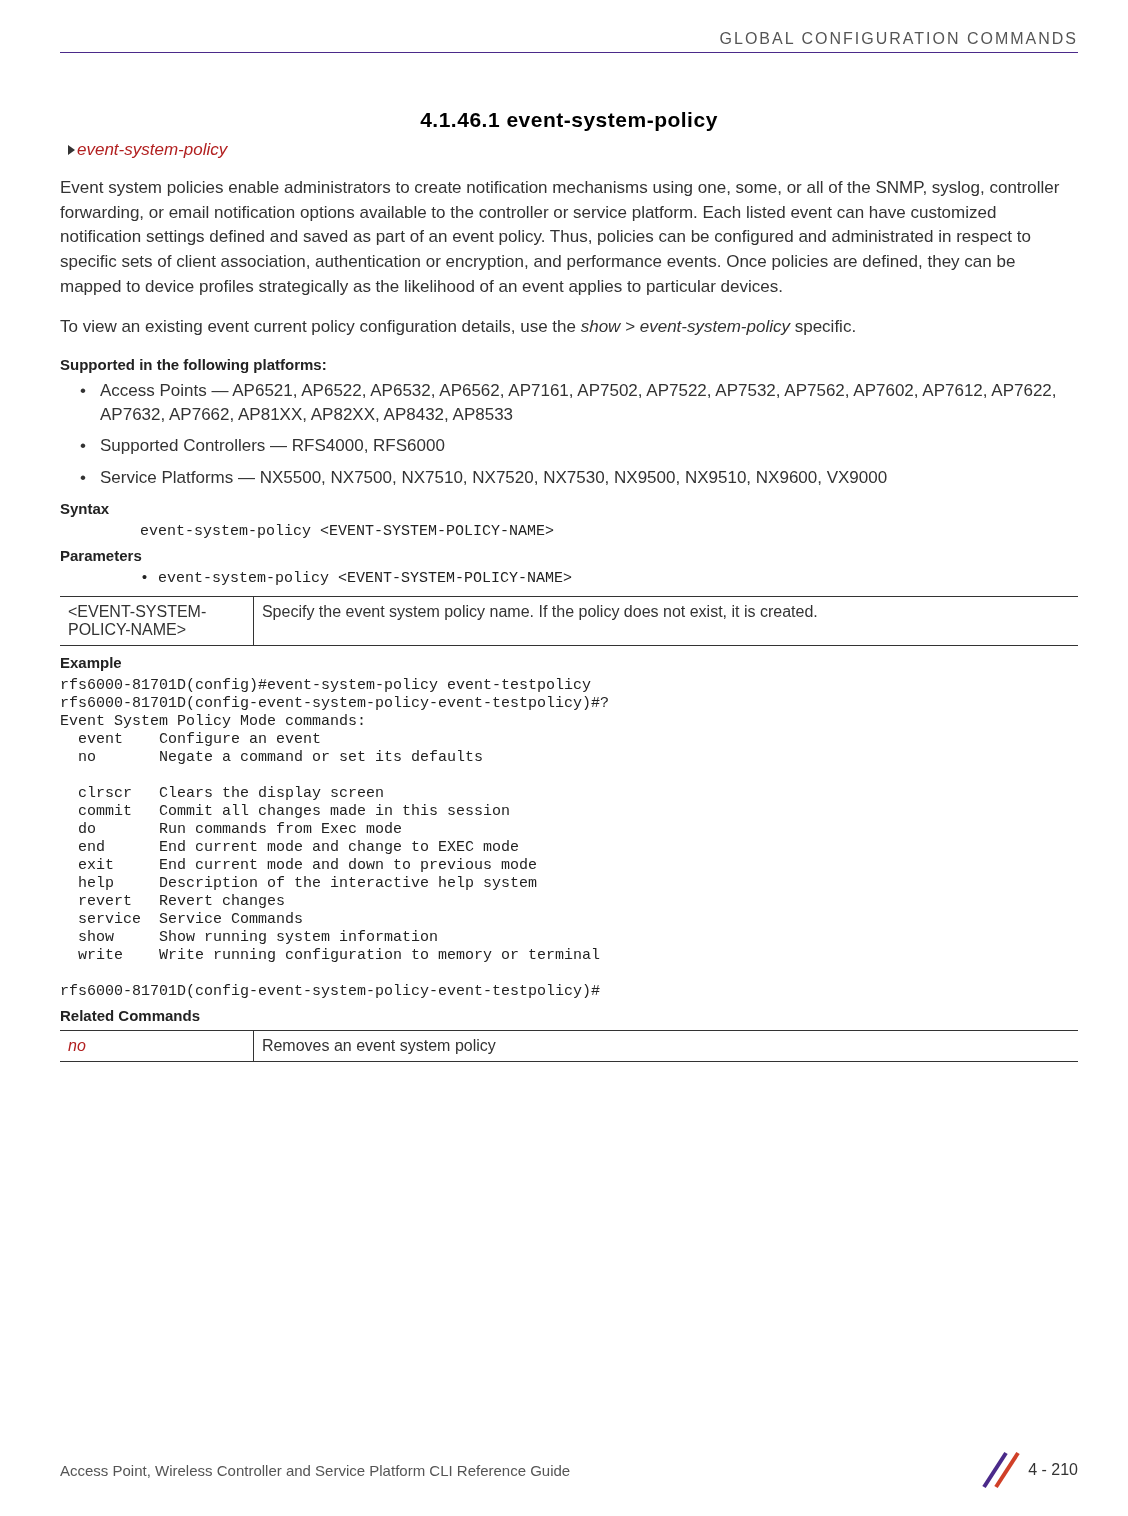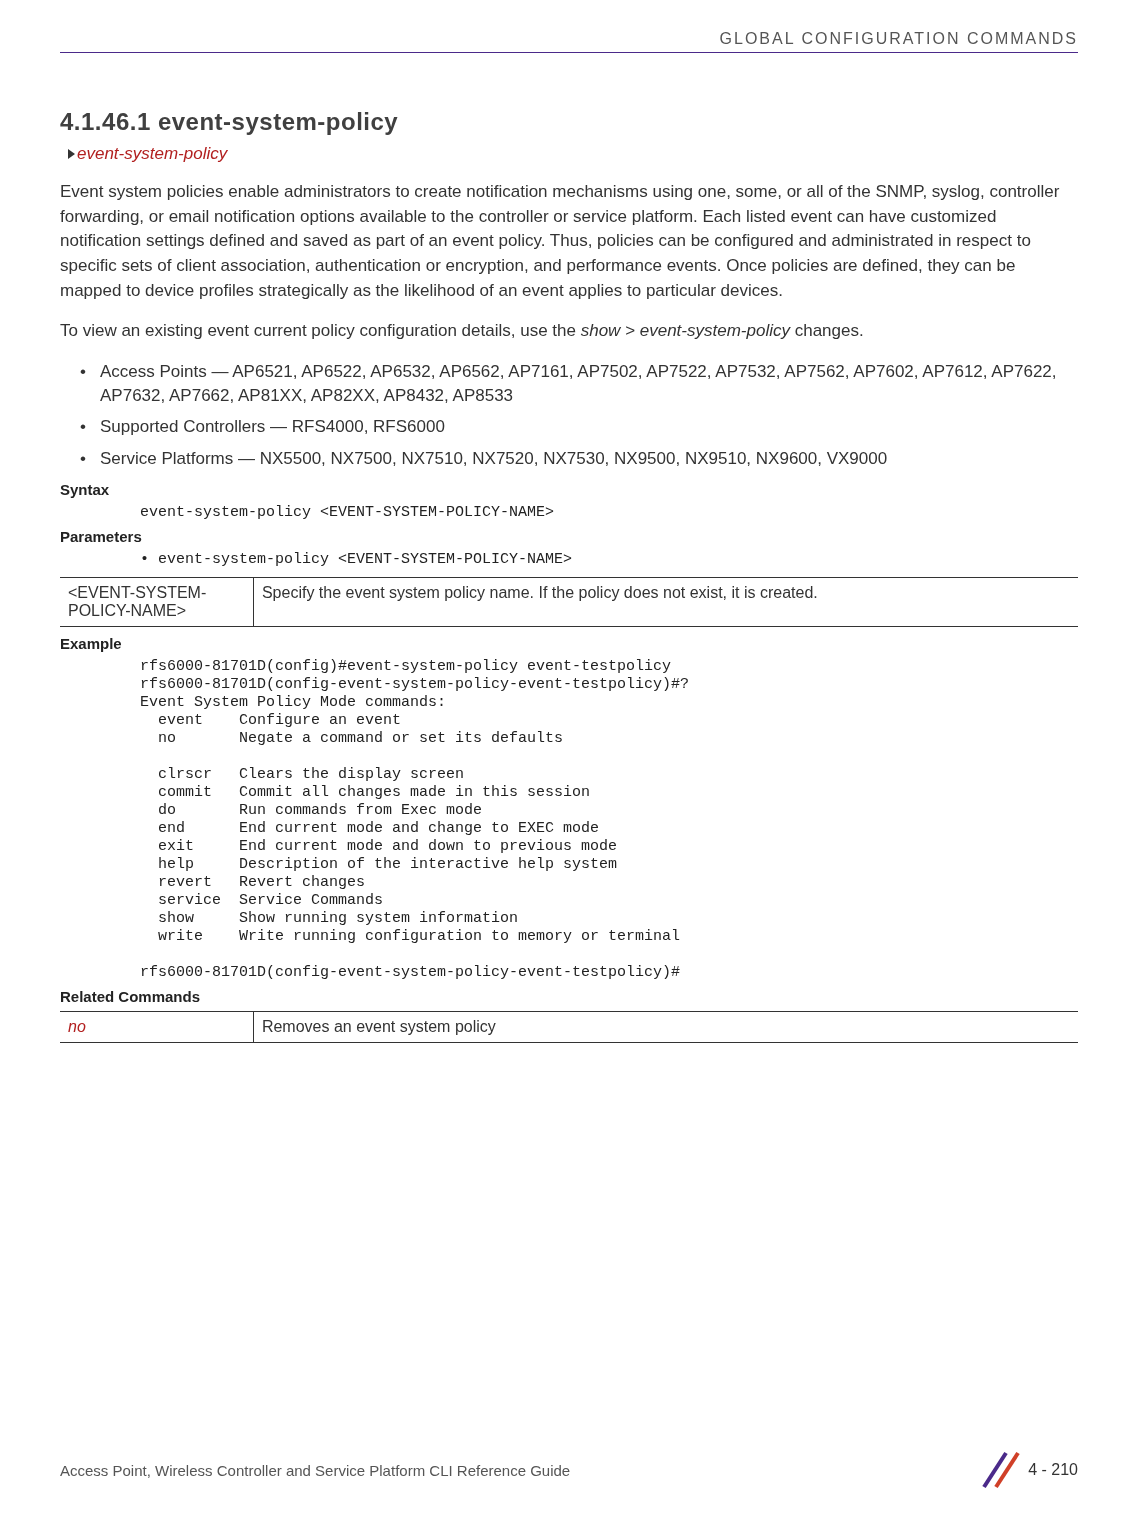--- a/index.html
+++ b/index.html
@@ -27,25 +27,26 @@
       font-family: "Segoe UI Light", Arial, sans-serif;
       font-weight: 300;
       margin-bottom: 4px;
     }
     .header-rule {
       border: none;
       border-top: 1px solid #4b2a8a;
       margin-bottom: 55px;
     }
     .section-title {
-      color: #404040;
-      font-size: 24px;
+      color: #000000;
+      font-size: 21px;
       font-weight: bold;
       margin-bottom: 8px;
       letter-spacing: 0.5px;
+      text-align: center;
     }
     .breadcrumb-line {
       display: flex;
       align-items: center;
       margin-bottom: 16px;
       padding-left: 8px;
     }
     .triangle-icon {
       display: inline-block;
       width: 0;
@@ -136,21 +137,20 @@
       border-right: 1px solid #333;
       width: 19%;
     }
     table.simple.related td:first-child {
       border-right: 1px solid #333;
       width: 19%;
       color: #b22020;
       font-style: italic;
     }
     .example-block {
-      margin-left: 80px;
       margin-bottom: 6px;
     }
     .footer {
       position: absolute;
       bottom: 25px;
       left: 60px;
       right: 50px;
       display: flex;
       justify-content: space-between;
       align-items: center;
@@ -190,23 +190,24 @@
 
   <div class="section-title">4.1.46.1 event-system-policy</div>
 
   <div class="breadcrumb-line">
     <span class="triangle-icon"></span>
     <span class="breadcrumb-text">event-system-policy</span>
   </div>
 
   <p class="body-para">Event system policies enable administrators to create notification mechanisms using one, some, or all of the SNMP, syslog, controller forwarding, or email notification options available to the controller or service platform. Each listed event can have customized notification settings defined and saved as part of an event policy. Thus, policies can be configured and administrated in respect to specific sets of client association, authentication or encryption, and performance events. Once policies are defined, they can be mapped to device profiles strategically as the likelihood of an event applies to particular devices.</p>
   <p class="body-para">
-    <span>To view an existing event current policy configuration details, use the </span><span class="inline-italic">show &gt; event-system-policy</span><span> changes.</span>
+    <span>To view an existing event current policy configuration details, use the </span><span class="inline-italic">show &gt; event-system-policy</span><span> specific.</span>
   </p>
 
+  <div class="subheading">Supported in the following platforms:</div>
   <ul class="bullet-list">
     <li>Access Points — AP6521, AP6522, AP6532, AP6562, AP7161, AP7502, AP7522, AP7532, AP7562, AP7602, AP7612, AP7622, AP7632, AP7662, AP81XX, AP82XX, AP8432, AP8533</li>
     <li>Supported Controllers — RFS4000, RFS6000</li>
     <li>Service Platforms — NX5500, NX7500, NX7510, NX7520, NX7530, NX9500, NX9510, NX9600, VX9000</li>
   </ul>
 
   <div class="subheading">Syntax</div>
   <div class="mono syntax-block">event-system-policy &lt;EVENT-SYSTEM-POLICY-NAME&gt;</div>
 
   <div class="subheading">Parameters</div>

